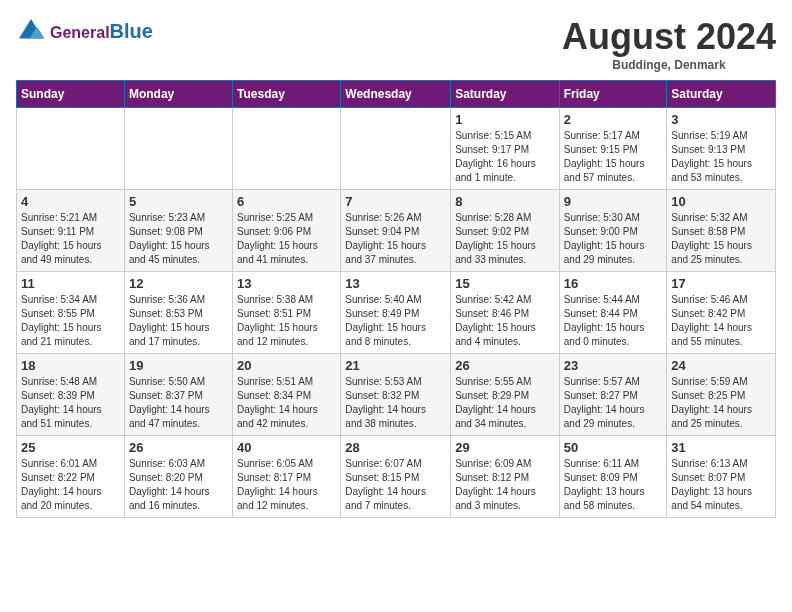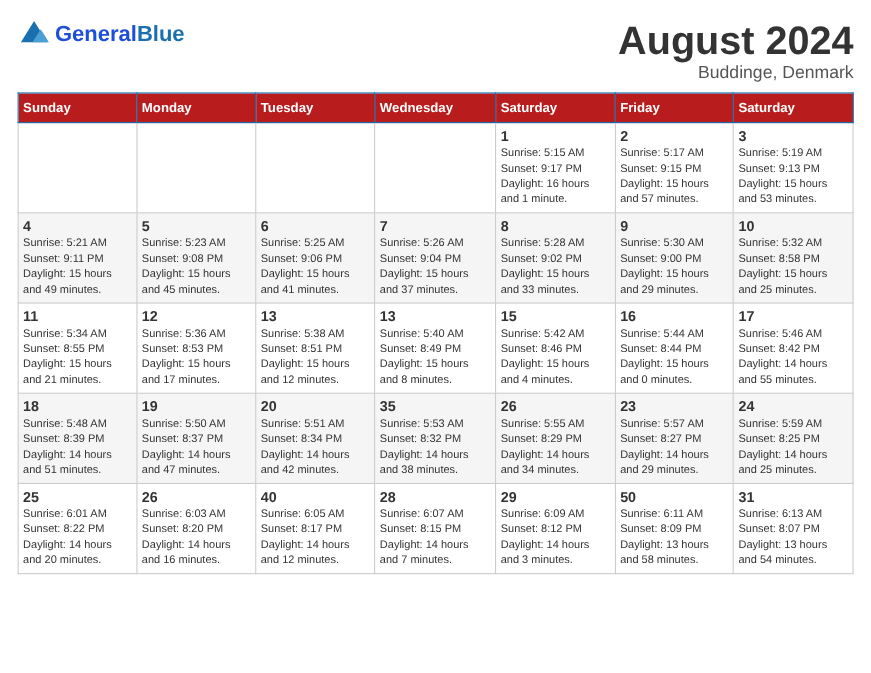--- a/index.html
+++ b/index.html
@@ -15,54 +15,54 @@
       justify-content: space-between;
       align-items: flex-start;
       margin-bottom: 8px;
     }
     .logo {
       display: flex;
       align-items: center;
       gap: 4px;
     }
     .logo-text-general {
-      font-size: 20px;
-      font-weight: bold;
-      color: #1d4ed8;
+      font-size: 16px;
+      font-weight: bold;
+      color: #701a75;
     }
     .logo-text-blue {
       font-size: 20px;
       font-weight: bold;
       color: #1a6faf;
       margin-top: 40px;
     }
     .logo-icon {
       width: 30px;
       height: 30px;
     }
     .title-block {
-      text-align: right;
+      text-align: center;
     }
     .title-block h1 {
       font-size: 36px;
       font-weight: bold;
       color: #333;
     }
     .title-block h2 {
-      font-size: 16px;
+      font-size: 12px;
       color: #555;
-      font-weight: normal;
+      font-weight: bold;
     }
     .calendar {
       width: 100%;
       border-collapse: collapse;
       font-size: 10.5px;
     }
     .calendar thead th {
-      background: #b91c1c;
+      background: #701a75;
       color: #fff;
       padding: 6px 4px;
       text-align: left;
       font-size: 12px;
       font-weight: bold;
       border: 1px solid #1a6faf;
     }
     .calendar tbody td {
       vertical-align: top;
       border: 1px solid #ccc;
@@ -207,21 +207,21 @@
         </td>
         <td>
           <span class="day-number">19</span>
           <div class="day-info">Sunrise: 5:50 AM<br>Sunset: 8:37 PM<br>Daylight: 14 hours<br>and 47 minutes.</div>
         </td>
         <td>
           <span class="day-number">20</span>
           <div class="day-info">Sunrise: 5:51 AM<br>Sunset: 8:34 PM<br>Daylight: 14 hours<br>and 42 minutes.</div>
         </td>
         <td>
-          <span class="day-number">35</span>
+          <span class="day-number">21</span>
           <div class="day-info">Sunrise: 5:53 AM<br>Sunset: 8:32 PM<br>Daylight: 14 hours<br>and 38 minutes.</div>
         </td>
         <td>
           <span class="day-number">26</span>
           <div class="day-info">Sunrise: 5:55 AM<br>Sunset: 8:29 PM<br>Daylight: 14 hours<br>and 34 minutes.</div>
         </td>
         <td>
           <span class="day-number">23</span>
           <div class="day-info">Sunrise: 5:57 AM<br>Sunset: 8:27 PM<br>Daylight: 14 hours<br>and 29 minutes.</div>
         </td>

